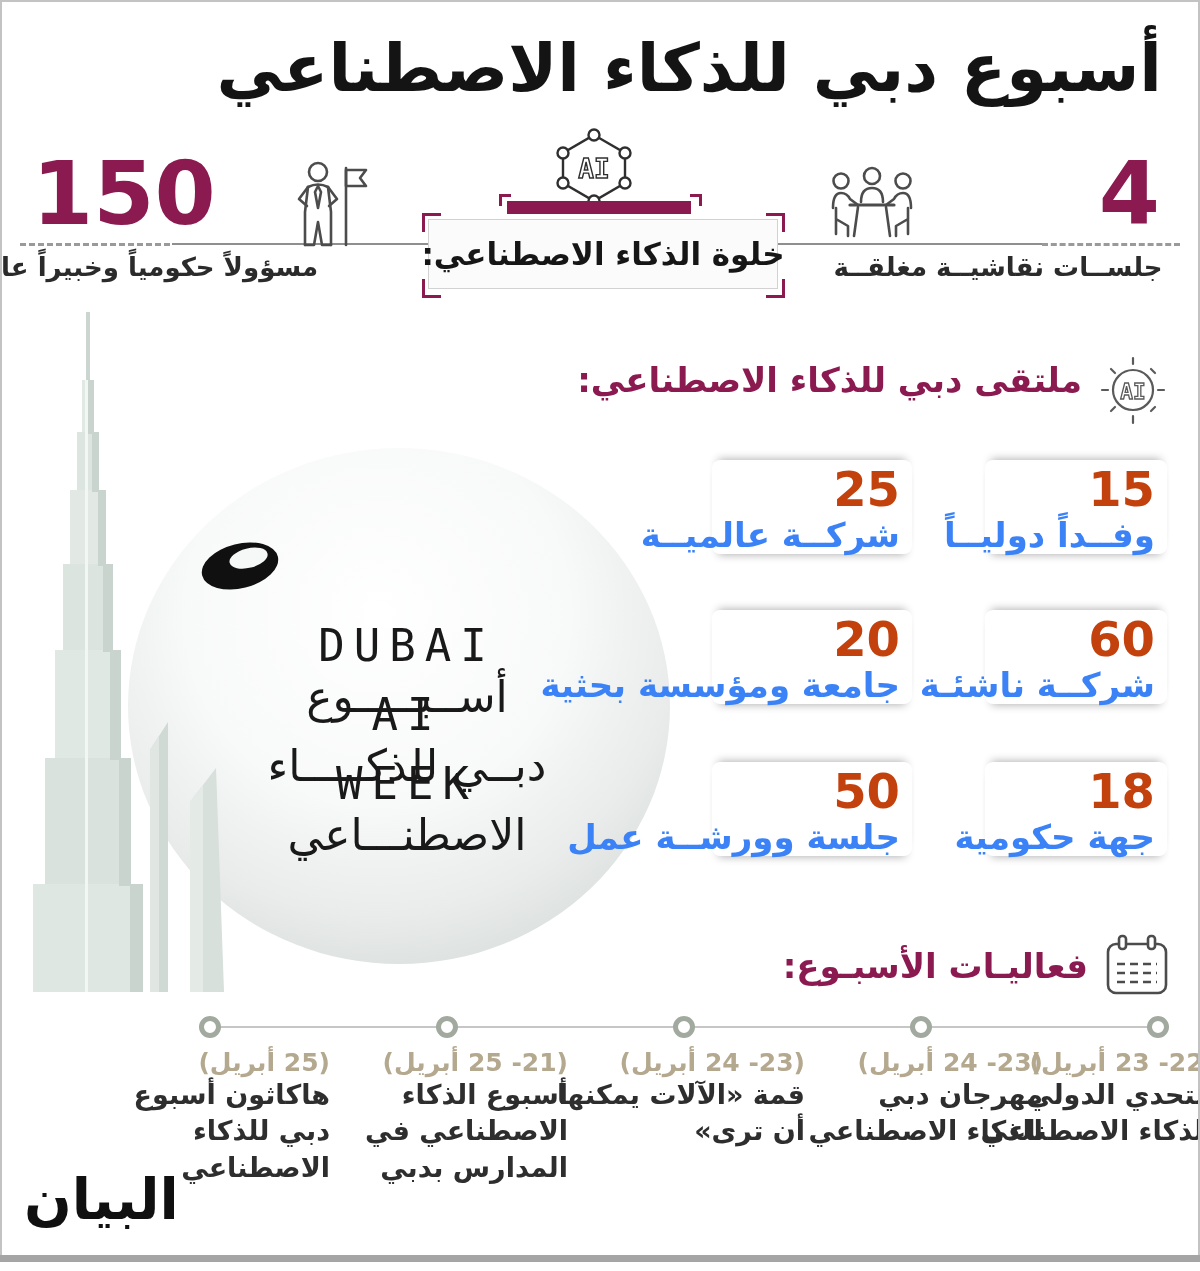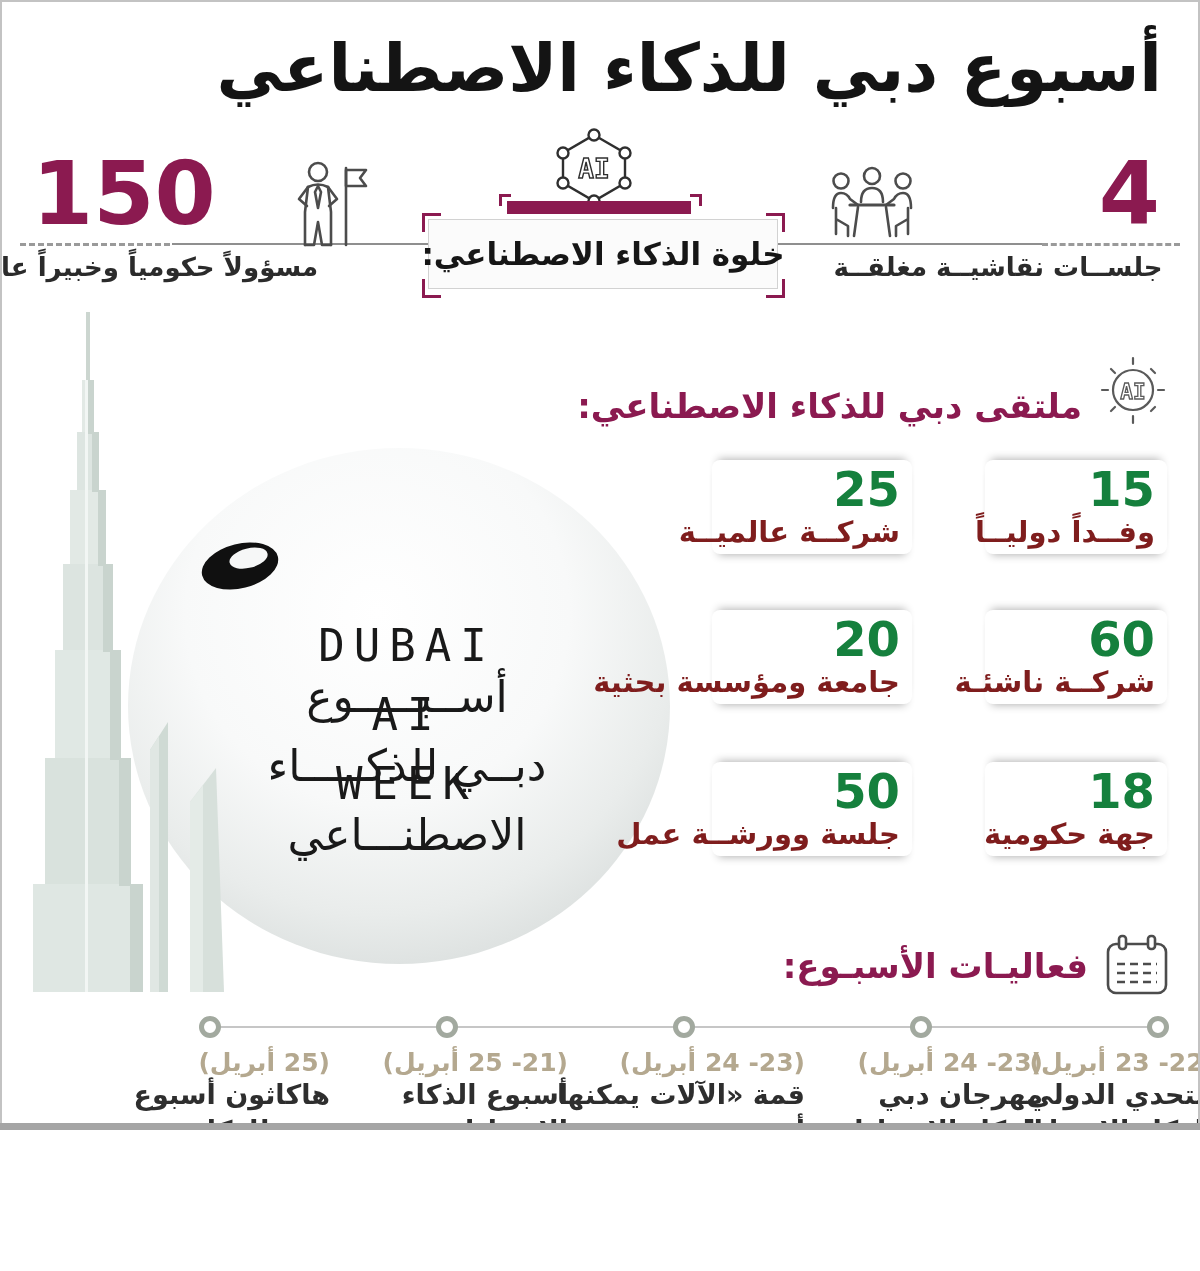--- a/index.html
+++ b/index.html
@@ -1,16 +1,16 @@
 <!DOCTYPE html>
 <html lang="ar"><head>
 <meta charset="utf-8">
 <style>
   html,body{margin:0;padding:0;background:#fff;}
-  #page{position:relative;width:1200px;height:1130px;background:#ffffff;overflow:hidden;
+  #page{position:relative;width:1200px;height:1262px;background:#ffffff;overflow:hidden;
         font-family:"DejaVu Sans",sans-serif;color:#1a1a1a;}
   .frame{position:absolute;inset:0;border:2px solid #c3c3c3;pointer-events:none;z-index:50;}
   .bottom-strip{position:absolute;left:0;right:0;bottom:0;height:7px;background:#a5a5a5;z-index:51;}
 
   
   .main-title{position:absolute;top:30px;right:38px;font-size:66px;font-weight:bold;
               color:#141414;direction:rtl;white-space:nowrap;letter-spacing:-1px;}
 
   
   .hline{position:absolute;top:243px;height:0;z-index:1;}
@@ -37,26 +37,26 @@
               border:1px solid #d2d2d2;z-index:2;display:flex;align-items:center;justify-content:center;}
   .center-box span{font-size:31px;font-weight:bold;color:#161616;direction:rtl;white-space:nowrap;}
   .box-corner{position:absolute;width:16px;height:16px;z-index:4;}
   .box-corner.tl{left:422px;top:213px;border-top:3px solid #8b1a50;border-left:3px solid #8b1a50;}
   .box-corner.tr{left:766px;top:213px;border-top:3px solid #8b1a50;border-right:3px solid #8b1a50;}
   .box-corner.bl{left:422px;top:279px;border-bottom:3px solid #8b1a50;border-left:3px solid #8b1a50;}
   .box-corner.br{left:766px;top:279px;border-bottom:3px solid #8b1a50;border-right:3px solid #8b1a50;}
 
   
   .forum-heading{position:absolute;right:118px;top:360px;font-size:34px;font-weight:bold;
-                 color:#8b1a50;direction:rtl;white-space:nowrap;margin-top:26px;}
+                 color:#8b1a50;direction:rtl;white-space:nowrap;}
   .stat-card{position:absolute;background:#fff;border-radius:8px;height:94px;
              box-shadow:0 -7px 9px -6px rgba(0,0,0,.30),0 7px 9px -6px rgba(0,0,0,.30);
              direction:rtl;text-align:right;padding:4px 12px 0 4px;box-sizing:border-box;z-index:2;}
-  .stat-card .v{font-size:48px;line-height:1.05;font-weight:bold;color:#15803d;display:block;}
-  .stat-card .l{font-size:29px;font-weight:bold;color:#7f1d1d;display:block;white-space:nowrap;margin-top:1px;}
+  .stat-card .v{font-size:48px;line-height:1.05;font-weight:bold;color:#c2410c;display:block;}
+  .stat-card .l{font-size:34px;font-weight:bold;color:#3b82f6;display:block;white-space:nowrap;margin-top:1px;}
   .sc-r{left:985px;width:182px;text-align:right;}
   .sc-l{left:712px;width:200px;}
   .row1{top:460px;} .row2{top:610px;} .row3{top:762px;}
 
   
   .sphere{position:absolute;left:128px;top:448px;width:542px;height:516px;border-radius:50%;z-index:1;
           background:radial-gradient(circle at 46% 32%, #ffffff 0%, #f8f9f9 42%, #e9eceb 66%, #d4d9d8 88%, #c9cecd 100%);}
   .sphere-logo{position:absolute;left:70px;top:92px;width:84px;height:52px;}
   .sphere-text{position:absolute;left:72px;top:172px;width:414px;}
   .sphere-line{display:flex;justify-content:space-between;align-items:center;height:56px;margin-bottom:13px;flex-direction:column;}

